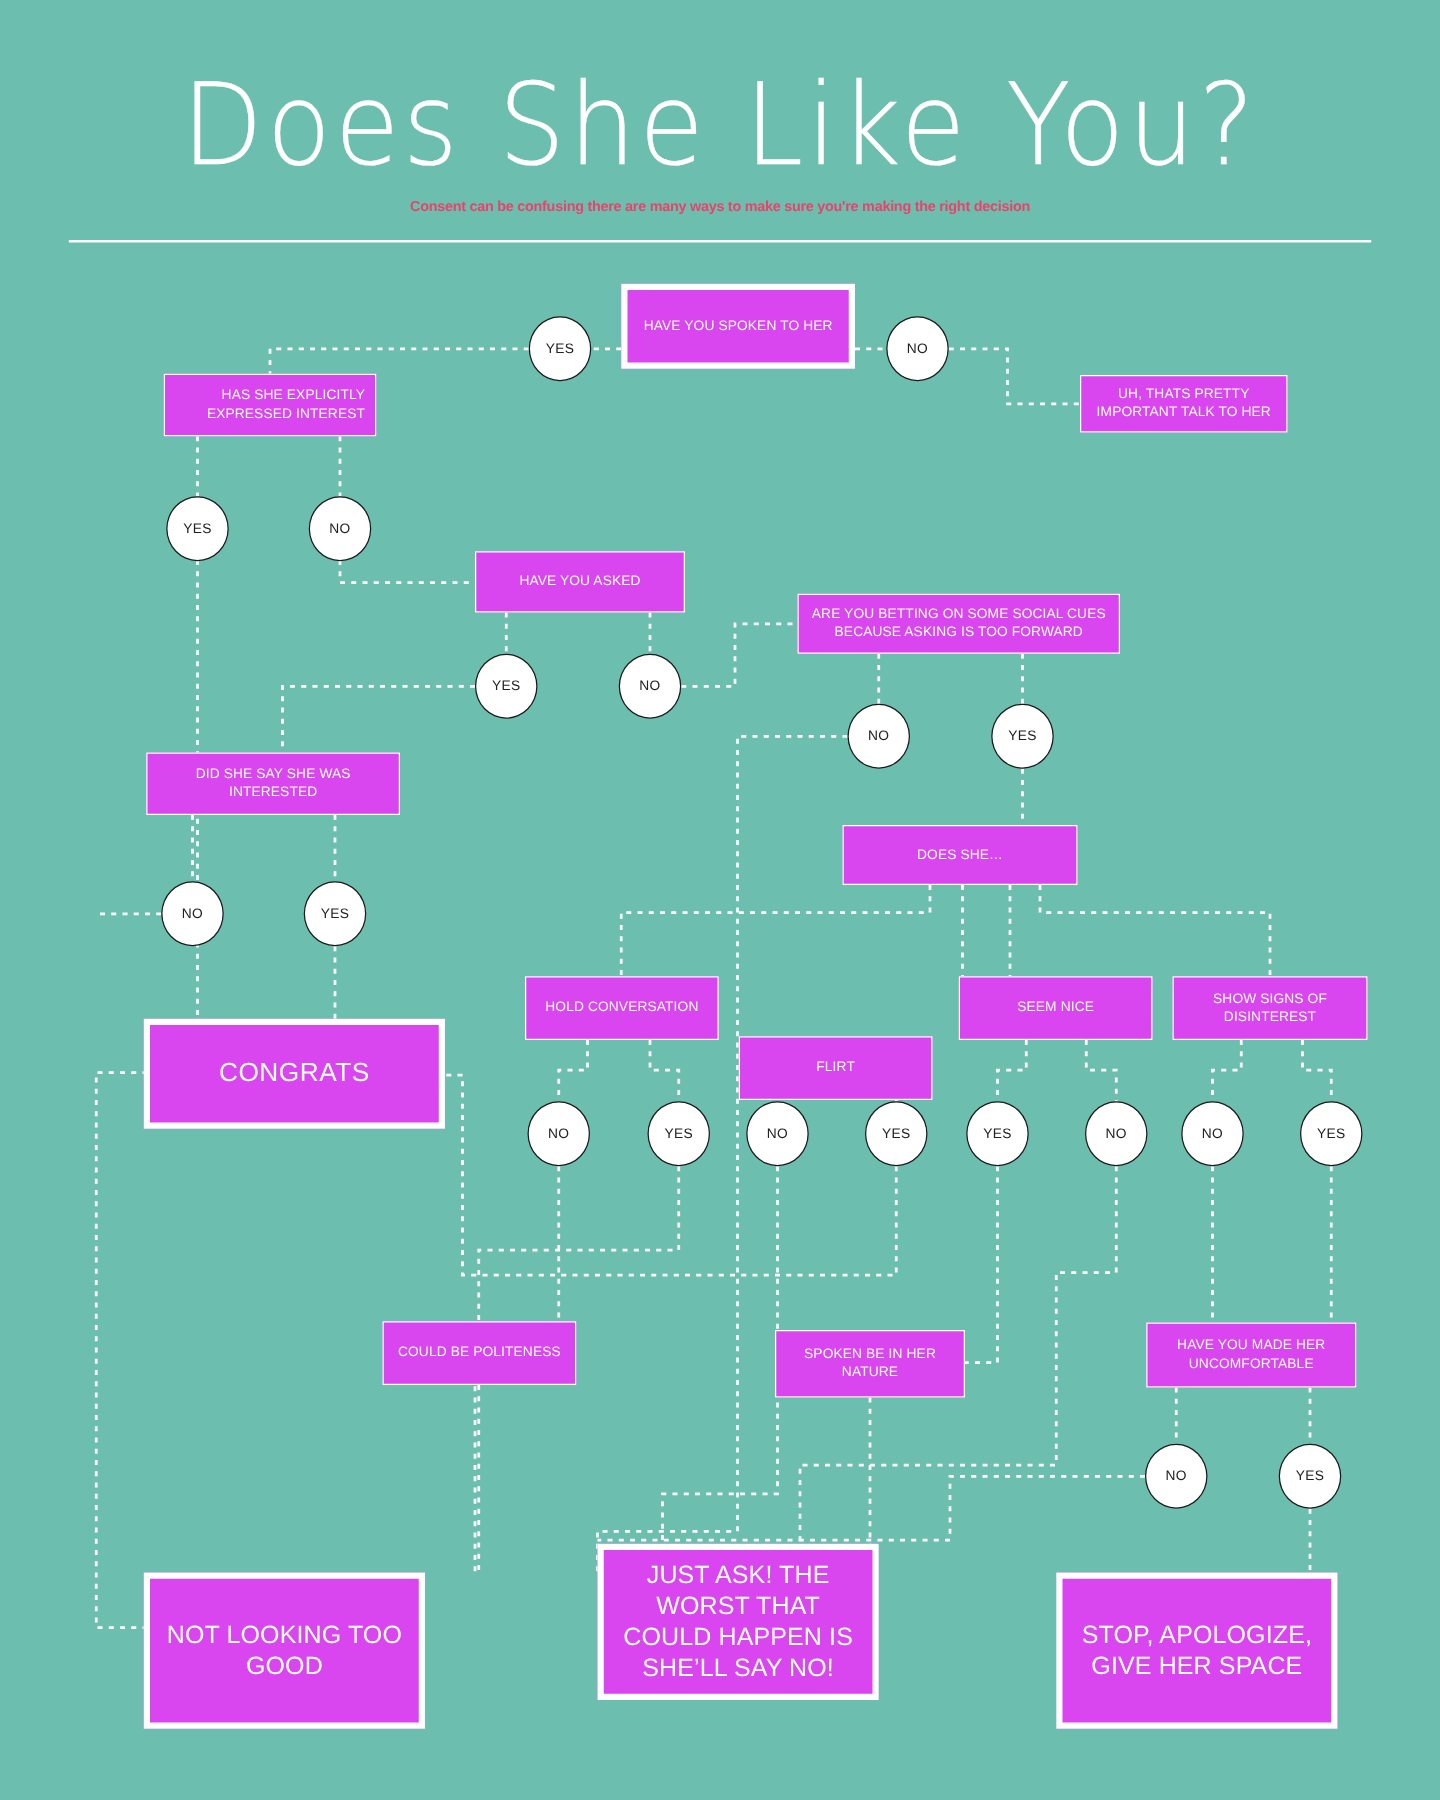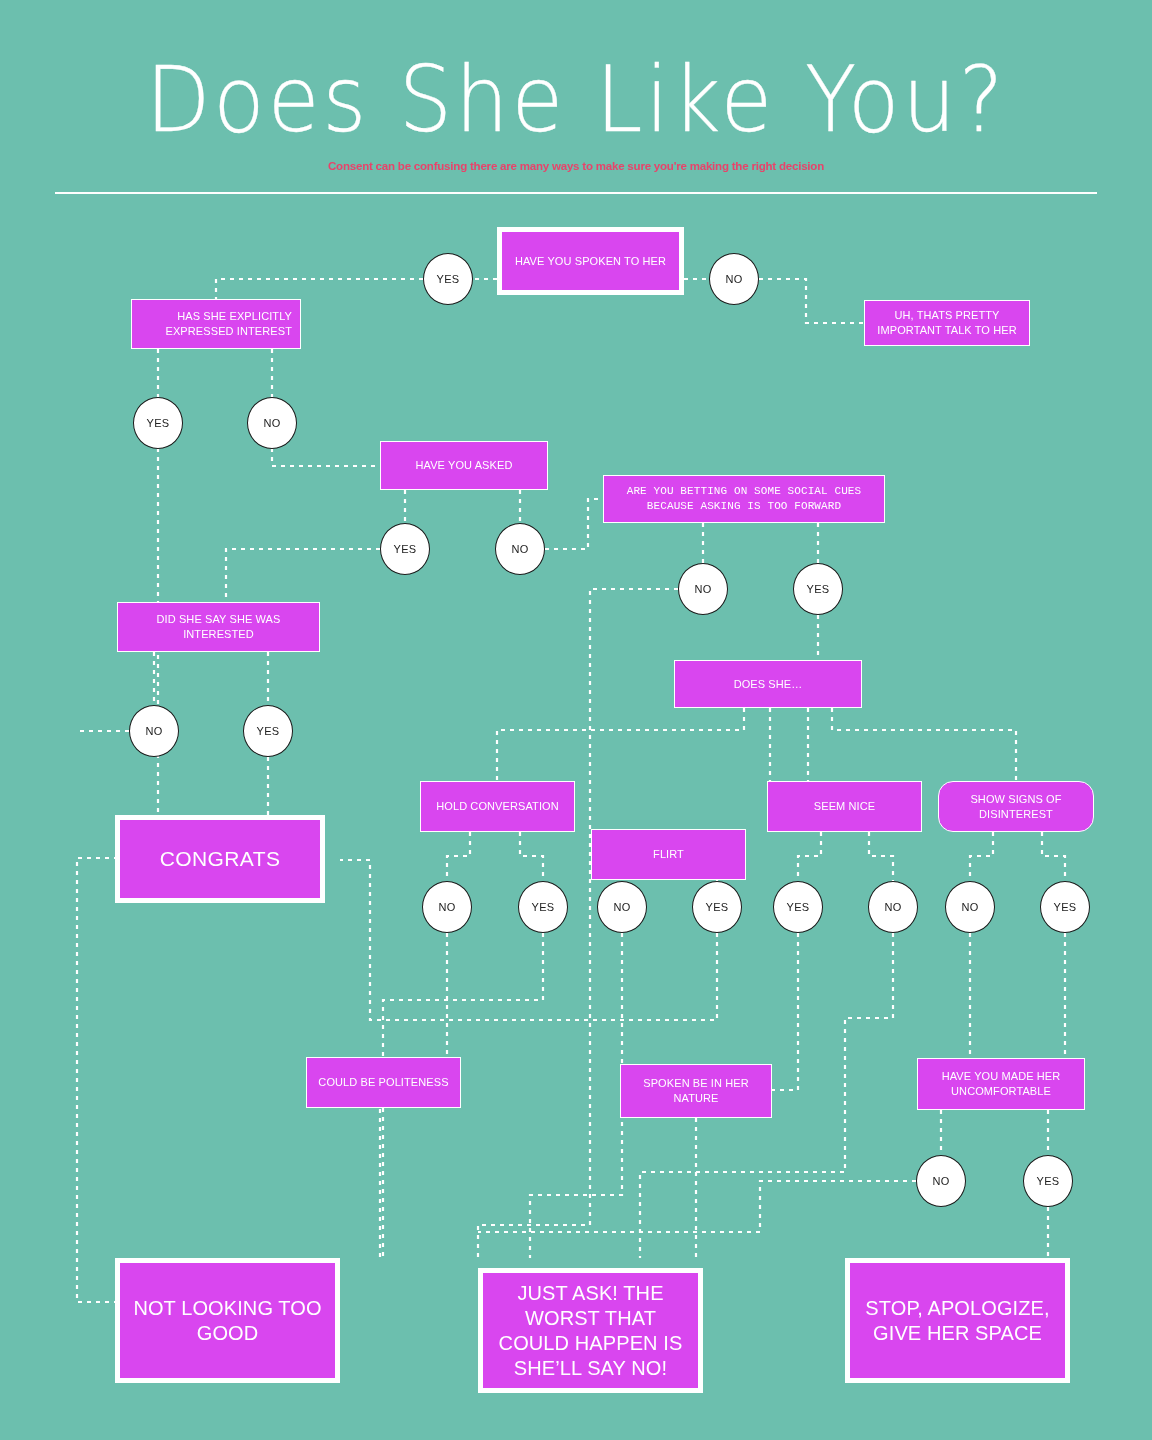--- a/index.html
+++ b/index.html
@@ -168,45 +168,45 @@
   </svg>
 
   <div class="box thick" style="left:497px;top:227px;width:187px;height:68px;">HAVE YOU SPOKEN TO HER</div>
 
   <div class="box" style="left:864px;top:300px;width:166px;height:46px;">UH, THATS PRETTY IMPORTANT TALK TO HER</div>
 
   <div class="box" style="left:131px;top:299px;width:170px;height:50px;text-align:right;">HAS SHE EXPLICITLY EXPRESSED INTEREST</div>
 
   <div class="box" style="left:380px;top:441px;width:168px;height:49px;">HAVE YOU ASKED</div>
 
-  <div class="box" style="left:603px;top:475px;width:282px;height:48px;font-family:Liberation Mono, monospace;">ARE YOU BETTING ON SOME SOCIAL CUES BECAUSE ASKING IS TOO FORWARD</div>
+  <div class="box" style="left:638px;top:475px;width:258px;height:48px;">ARE YOU BETTING ON SOME SOCIAL CUES BECAUSE ASKING IS TOO FORWARD</div>
 
   <div class="box" style="left:117px;top:602px;width:203px;height:50px;">DID SHE SAY SHE WAS INTERESTED</div>
 
   <div class="box" style="left:674px;top:660px;width:188px;height:48px;">DOES SHE…</div>
 
   <div class="box" style="left:420px;top:781px;width:155px;height:51px;">HOLD CONVERSATION</div>
 
   <div class="box" style="left:591px;top:781px;width:155px;height:51px;margin-top:48px;">FLIRT</div>
 
   <div class="box" style="left:767px;top:781px;width:155px;height:51px;">SEEM NICE</div>
 
-  <div class="box" style="left:938px;top:781px;width:156px;height:51px;border-radius:15px;">SHOW SIGNS OF DISINTEREST</div>
+  <div class="box" style="left:938px;top:781px;width:156px;height:51px;">SHOW SIGNS OF DISINTEREST</div>
 
   <div class="box" style="left:306px;top:1057px;width:155px;height:51px;">COULD BE POLITENESS</div>
 
   <div class="box" style="left:620px;top:1064px;width:152px;height:54px;">SPOKEN BE IN HER NATURE</div>
 
   <div class="box" style="left:917px;top:1058px;width:168px;height:52px;">HAVE YOU MADE HER UNCOMFORTABLE</div>
 
-  <div class="box thick big" style="left:115px;top:815px;width:210px;height:88px;">CONGRATS</div>
+  <div class="box thick big" style="left:115px;top:815px;width:241px;height:88px;">CONGRATS</div>
 
   <div class="box thick result" style="left:115px;top:1258px;width:225px;height:125px;">NOT LOOKING TOO GOOD</div>
 
-  <div class="box thick result" style="left:478px;top:1268px;width:225px;height:125px;">JUST ASK! THE WORST THAT COULD HAPPEN IS SHE’LL SAY NO!</div>
+  <div class="box thick result" style="left:478px;top:1235px;width:225px;height:125px;">JUST ASK! THE WORST THAT COULD HAPPEN IS SHE’LL SAY NO!</div>
 
   <div class="box thick result" style="left:845px;top:1258px;width:225px;height:125px;">STOP, APOLOGIZE, GIVE HER SPACE</div>
 
   <div class="circle" style="left:423px;top:253px;width:50px;height:52px;">YES</div>
   <div class="circle" style="left:709px;top:253px;width:50px;height:52px;">NO</div>
 
   <div class="circle" style="left:133px;top:397px;width:50px;height:52px;">YES</div>
   <div class="circle" style="left:247px;top:397px;width:50px;height:52px;">NO</div>
 
   <div class="circle" style="left:380px;top:523px;width:50px;height:52px;">YES</div>

